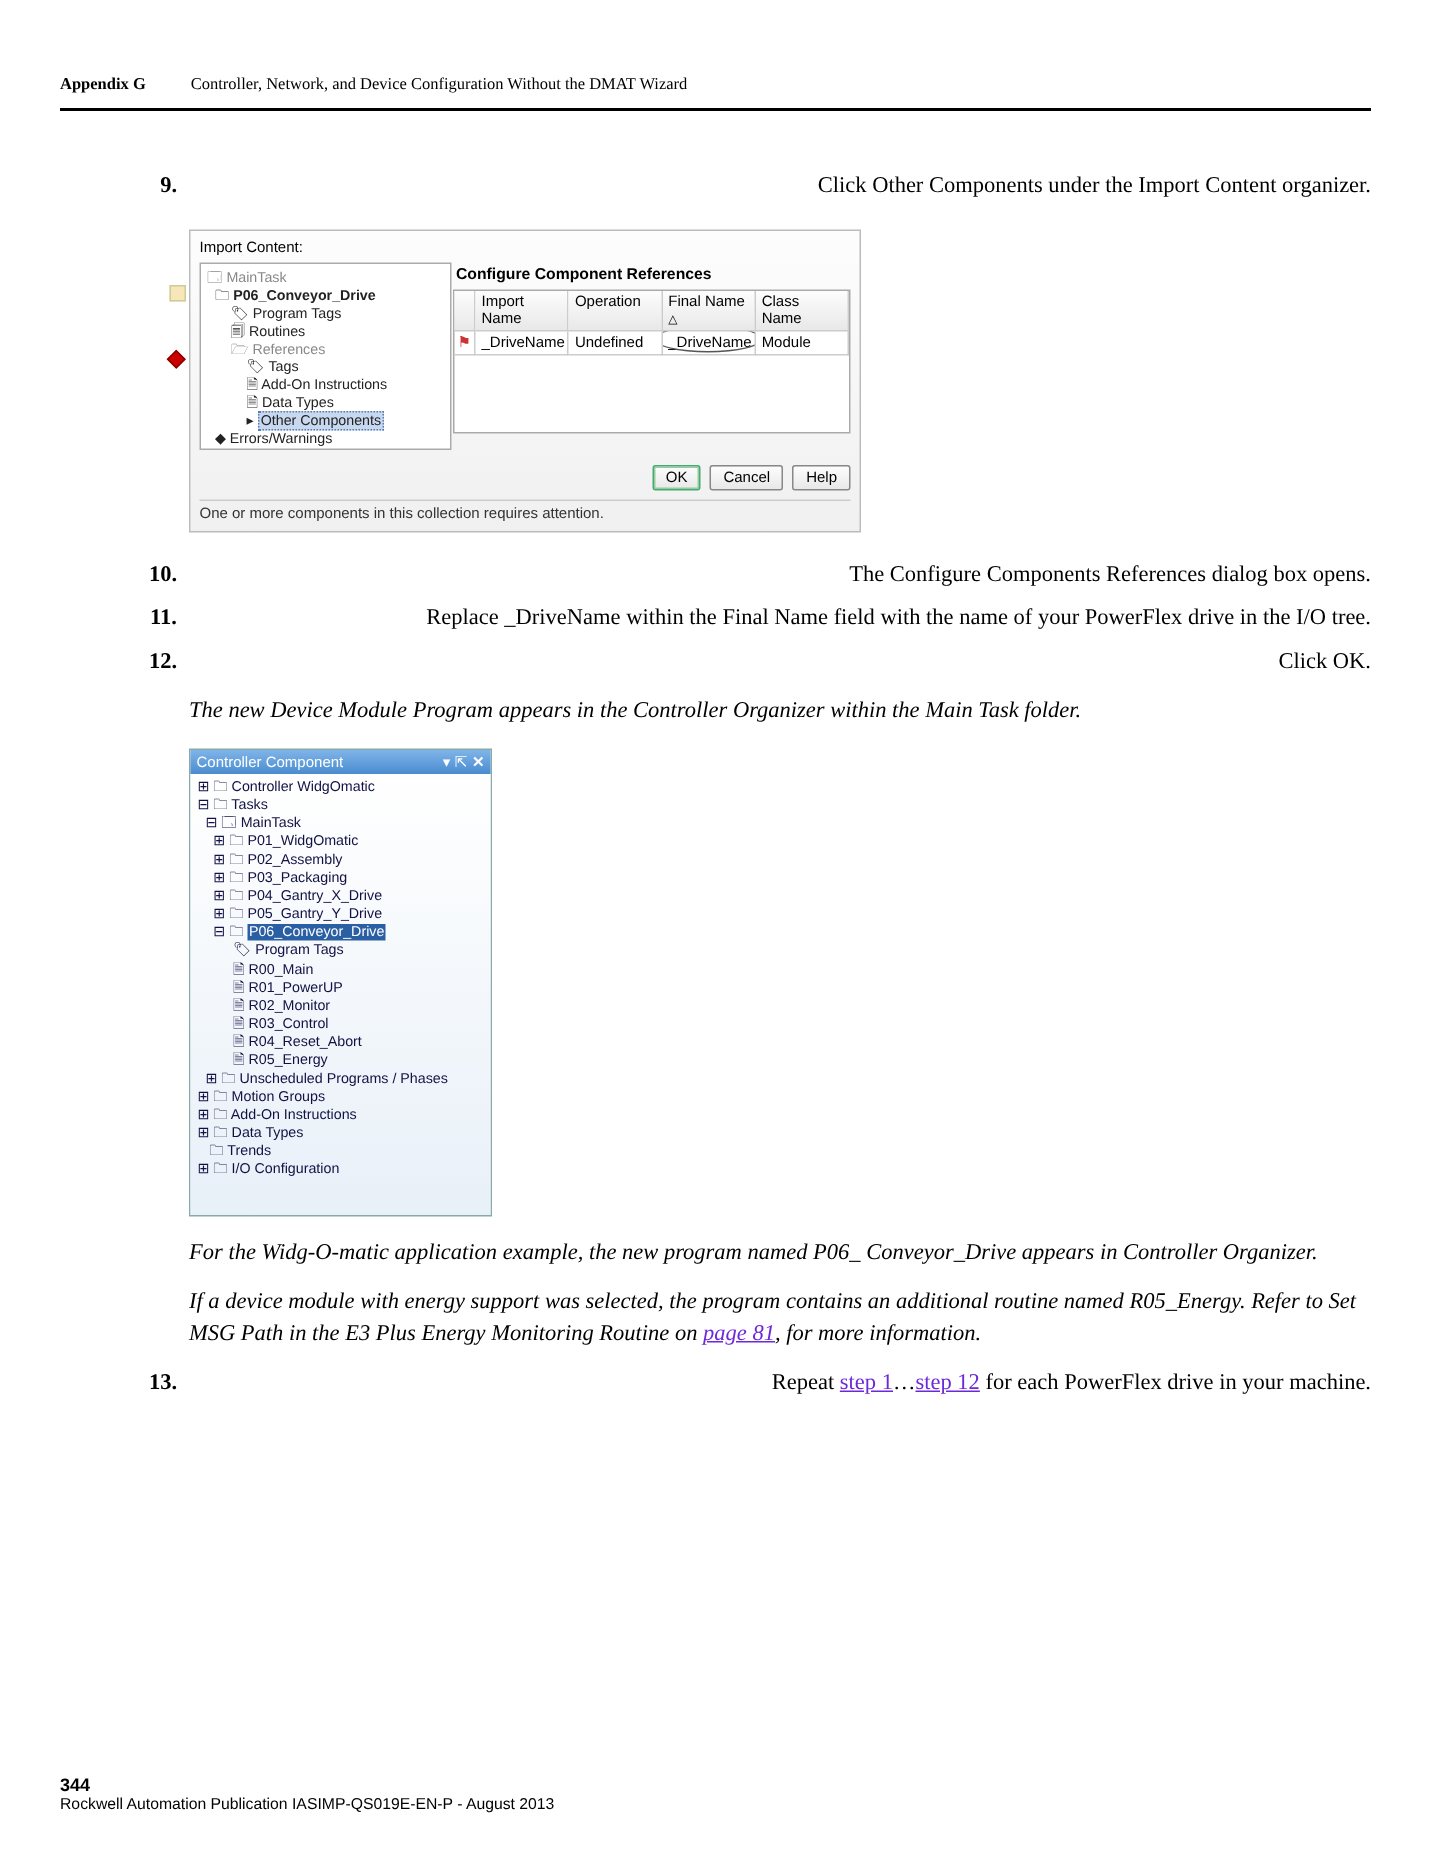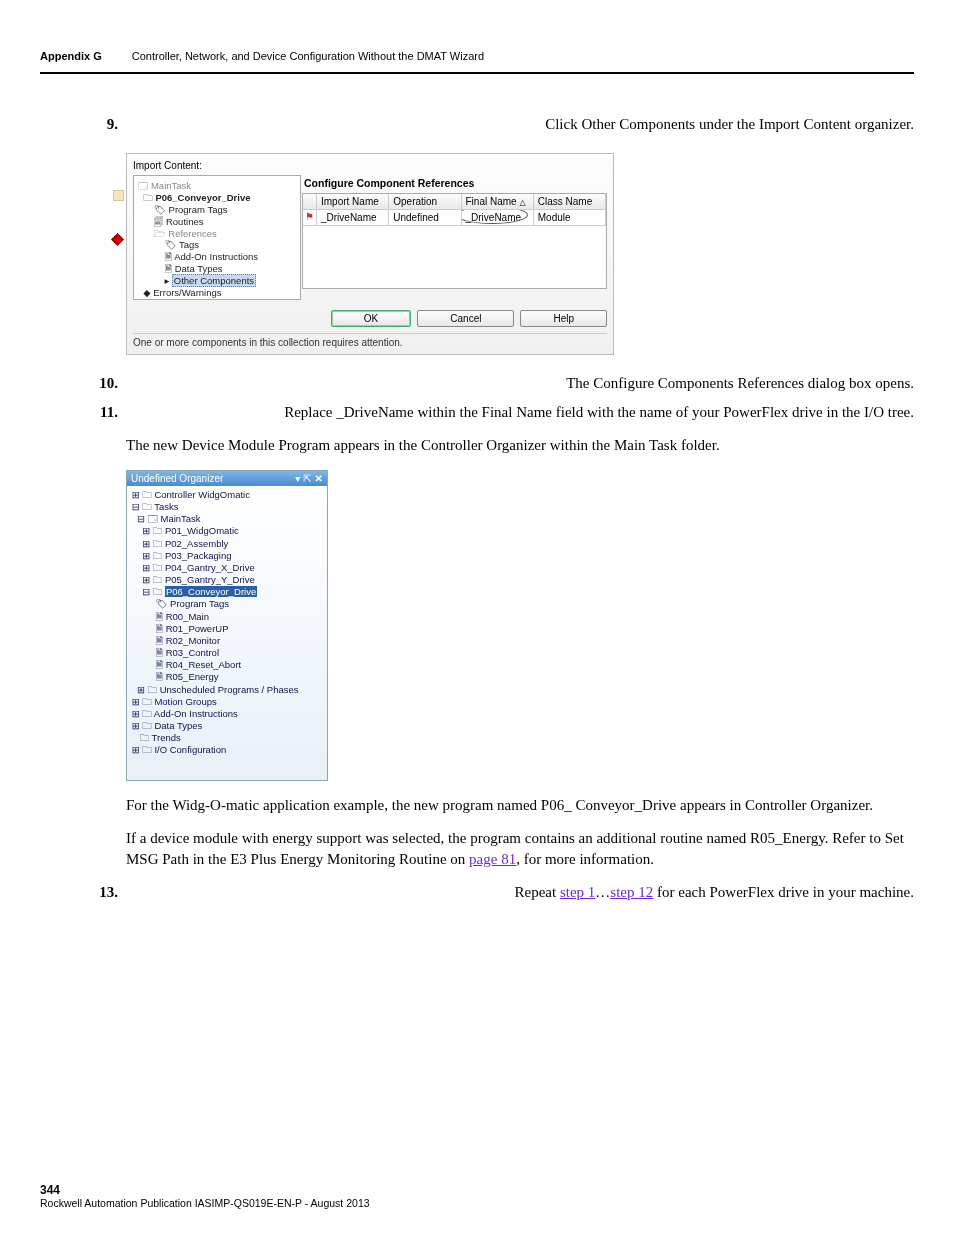--- a/index.html
+++ b/index.html
@@ -12,21 +12,21 @@
     color: #000;
   }
   .page {
     padding: 50px 40px 30px 40px;
     position: relative;
     min-height: 1235px;
   }
   .header-row {
     display: flex;
     gap: 30px;
-    font-family: Liberation Sans, sans-serif;
+    font-family: Liberation Serif, serif;
     font-size: 11px;
     font-weight: bold;
     padding-bottom: 10px;
   }
   .header-row .appendix { }
   .header-row .title { font-weight: normal; }
   .rule {
     border: none;
     border-top: 2px solid #000;
     margin: 0 0 40px 0;
@@ -48,27 +48,28 @@
     font-weight: bold;
     flex-shrink: 0;
   }
   .step .txt { flex: 1; line-height: 1.4; text-align: right; }
   .indent-para {
     margin-left: 36px;
     font-size: 15px;
     line-height: 1.4;
     margin-top: 12px;
     margin-bottom: 12px;
+    font-style: italic;
   }
   a.link { color: #6d28d9; text-decoration: underline; }
 
   
   .dialog1 {
     margin: 18px 0 18px 36px;
-    width: 488px;
+    width: 448px;
     border: 1px solid #bbb;
     font-family: Tahoma, Arial, sans-serif;
     font-size: 10px;
     background: linear-gradient(#fdfdfd,#f0f0f0);
     padding: 4px 6px 6px 6px;
     position: relative;
   }
   .dialog1 .import-label { padding: 2px 0 4px 0; }
   .dialog1-body { display: flex; gap: 1px; }
   .tree-pane {
@@ -107,21 +108,21 @@
   .ref-row .fn .circle {
     position: absolute; left: -6px; top: -4px; width: 72px; height: 18px;
     border: 1.5px solid #555; border-radius: 50%/50%;
     pointer-events: none;
   }
   .dlg-buttons {
     display: flex; gap: 6px; justify-content: flex-end; margin-top: 10px;
   }
   .dlg-buttons .btn {
     border: 1px solid #888; background: linear-gradient(#fdfdfd,#e8e8e8);
-    padding: 2px 32px; font-size: 10px; border-radius: 2px;
+    padding: 2px 8px; font-size: 10px; border-radius: 2px;
   }
   .dlg-buttons .btn.ok { border: 1px solid #4a7; box-shadow: 0 0 0 1px #9c9 inset; }
   .dialog1 .note {
     border-top: 1px solid #ccc; margin-top:6px; padding-top:3px; color:#333;
   }
   .side-icons {
     position:absolute; left:-14px; top:36px; display:flex; flex-direction:column; gap:34px;
   }
   .side-icons .ic { width:11px; height:11px; background:#f6e6b8; border:1px solid #cc9; }
   .side-icons .ic2 { width:9px; height:9px; background:#c00; border:1px solid #800; transform: rotate(45deg); }
@@ -221,26 +222,30 @@
     </div>
 
     <div class="step">
       <span class="num">10.</span>
       <span class="txt">The Configure Components References dialog box opens.</span>
     </div>
     <div class="step">
       <span class="num">11.</span>
       <span class="txt">Replace _DriveName within the Final Name field with the name of your PowerFlex drive in the I/O tree.</span>
     </div>
+    <div class="step">
+      <span class="num">12.</span>
+      <span class="txt">Click OK.</span>
+    </div>
 
     <div class="indent-para">The new Device Module Program appears in the Controller Organizer within the Main Task folder.</div>
 
     <div class="organizer">
       <div class="titlebar">
-        <span>Undefined Organizer</span>
+        <span>Controller Component</span>
         <span class="tbr">
           <span>▾</span>
           <span>⇱</span>
           <span class="x">✕</span>
         </span>
       </div>
       <div class="body">
         <div class="ln"> ⊞ 🗀 <span>Controller WidgOmatic</span></div>
         <div class="ln"> ⊟ 🗀 <span>Tasks</span></div>
         <div class="ln">   ⊟ 🗔 <span>MainTask</span></div>

